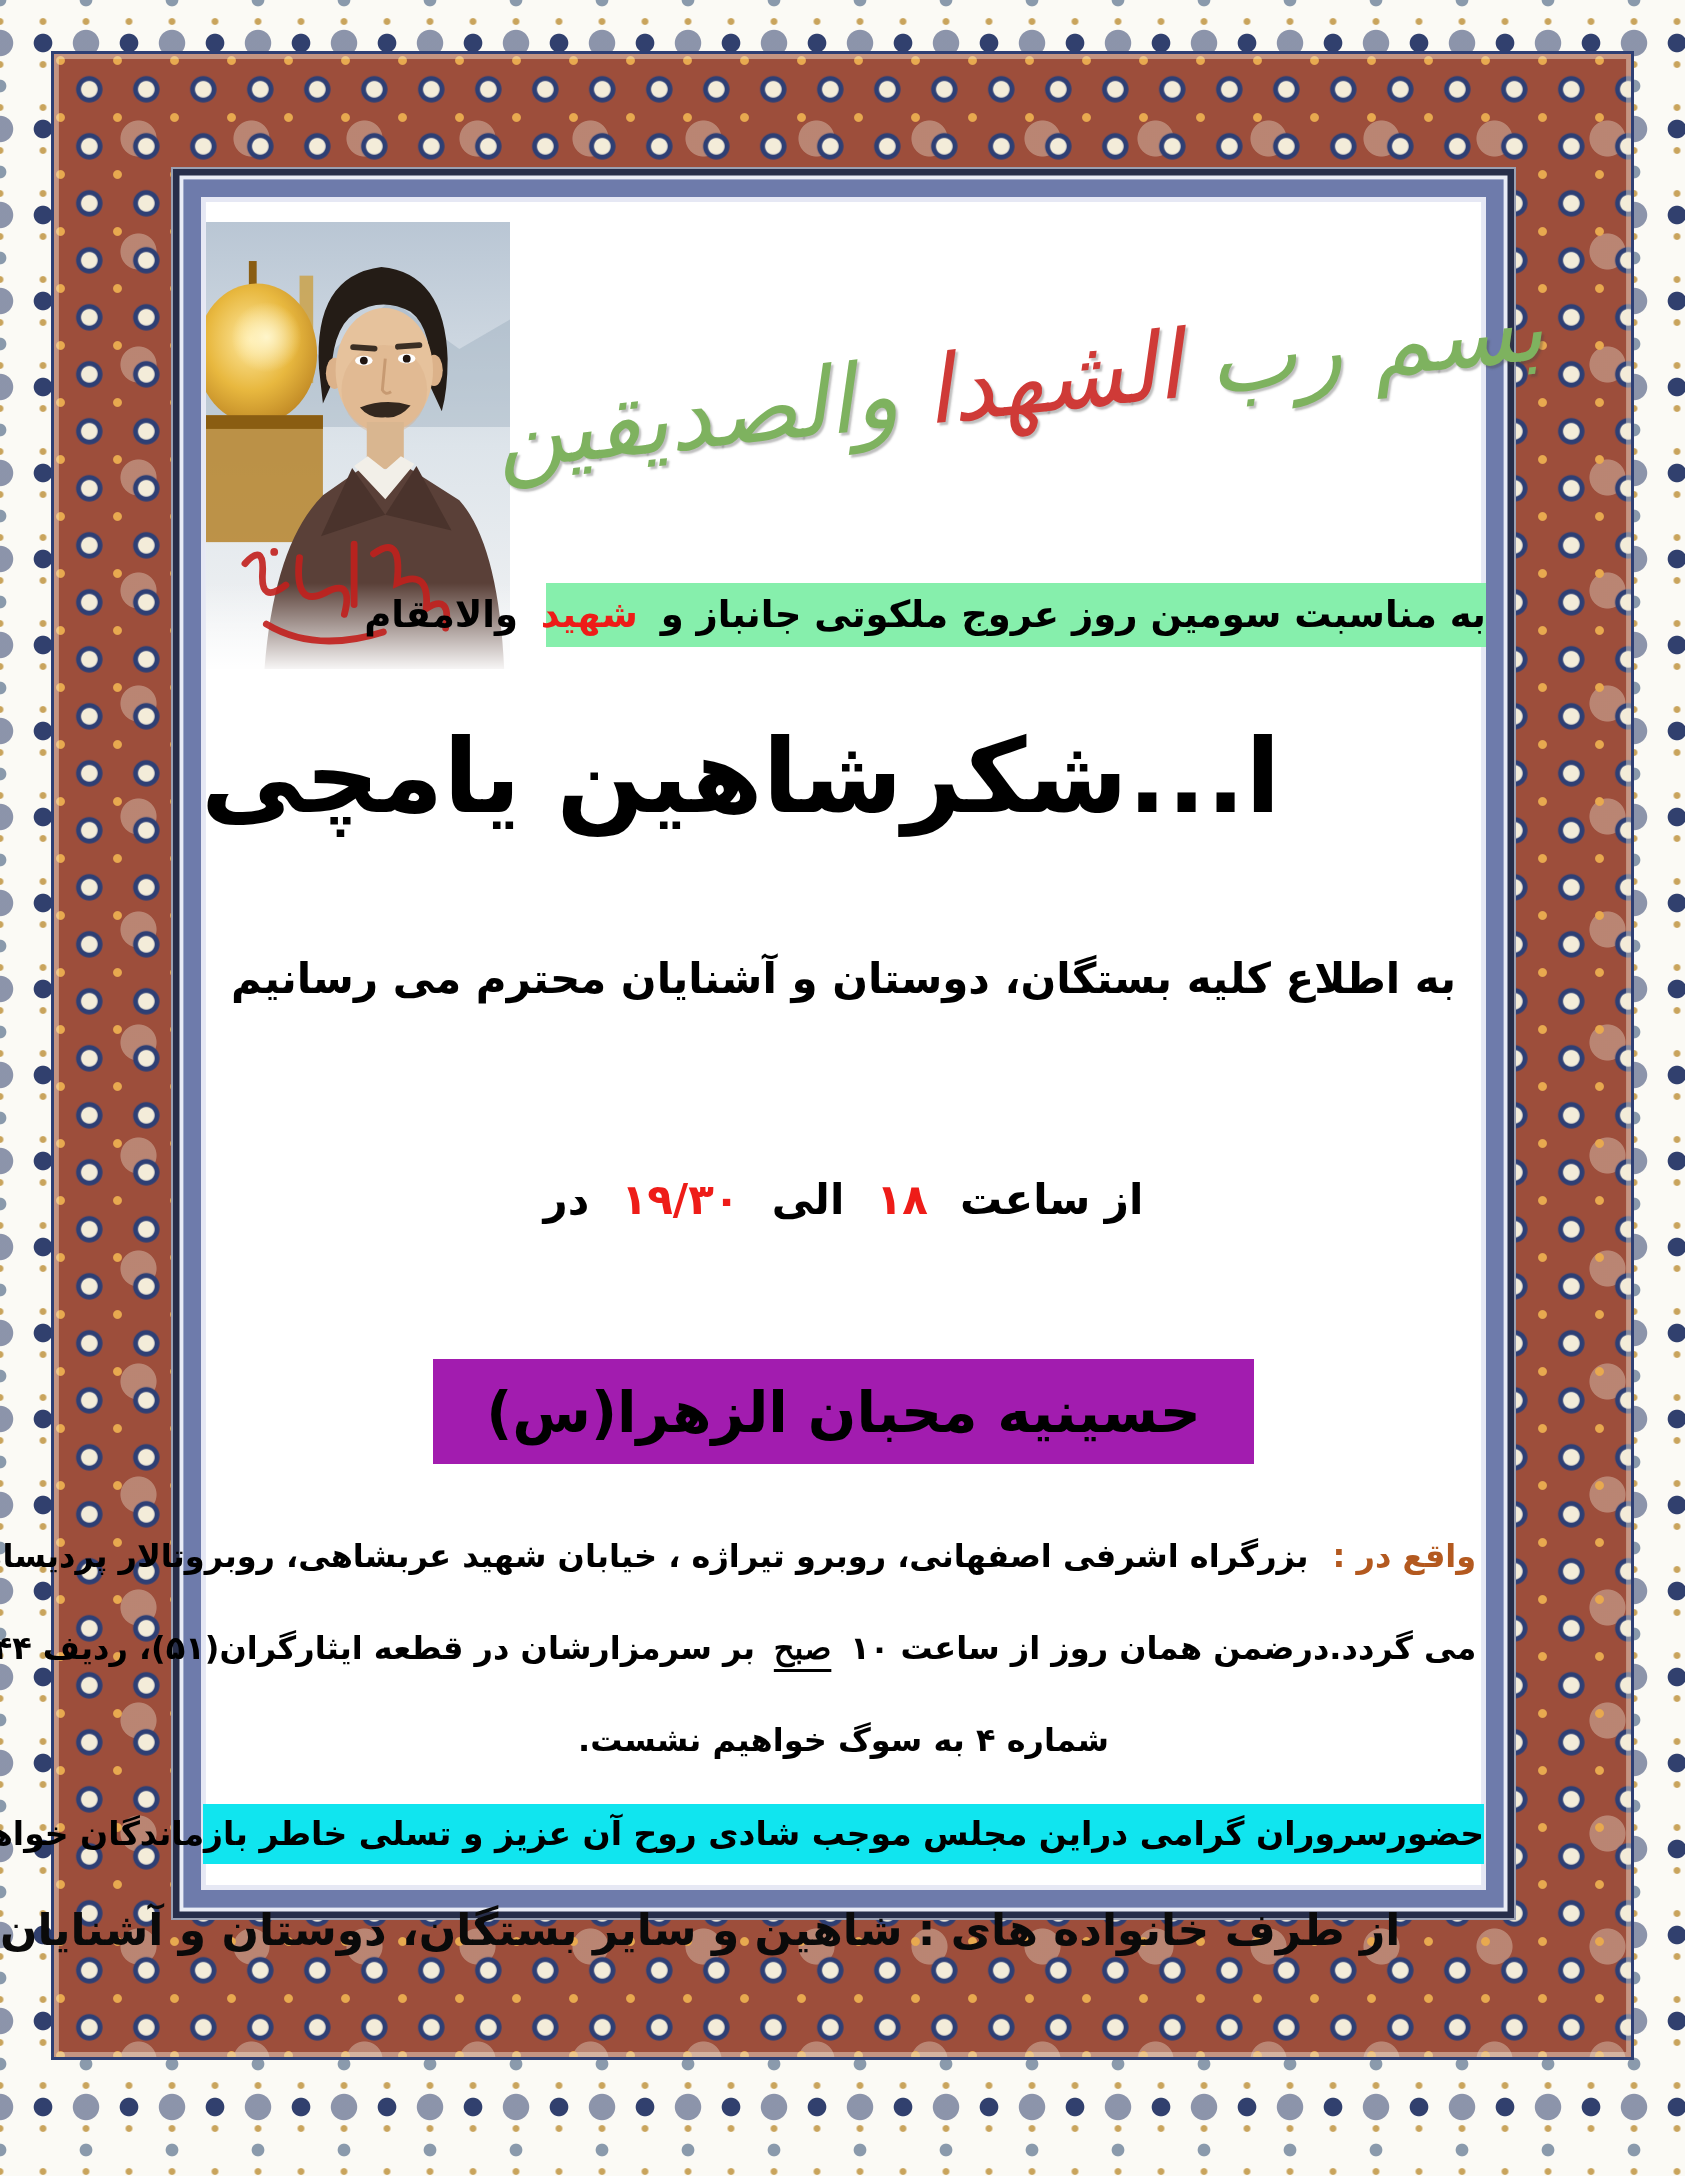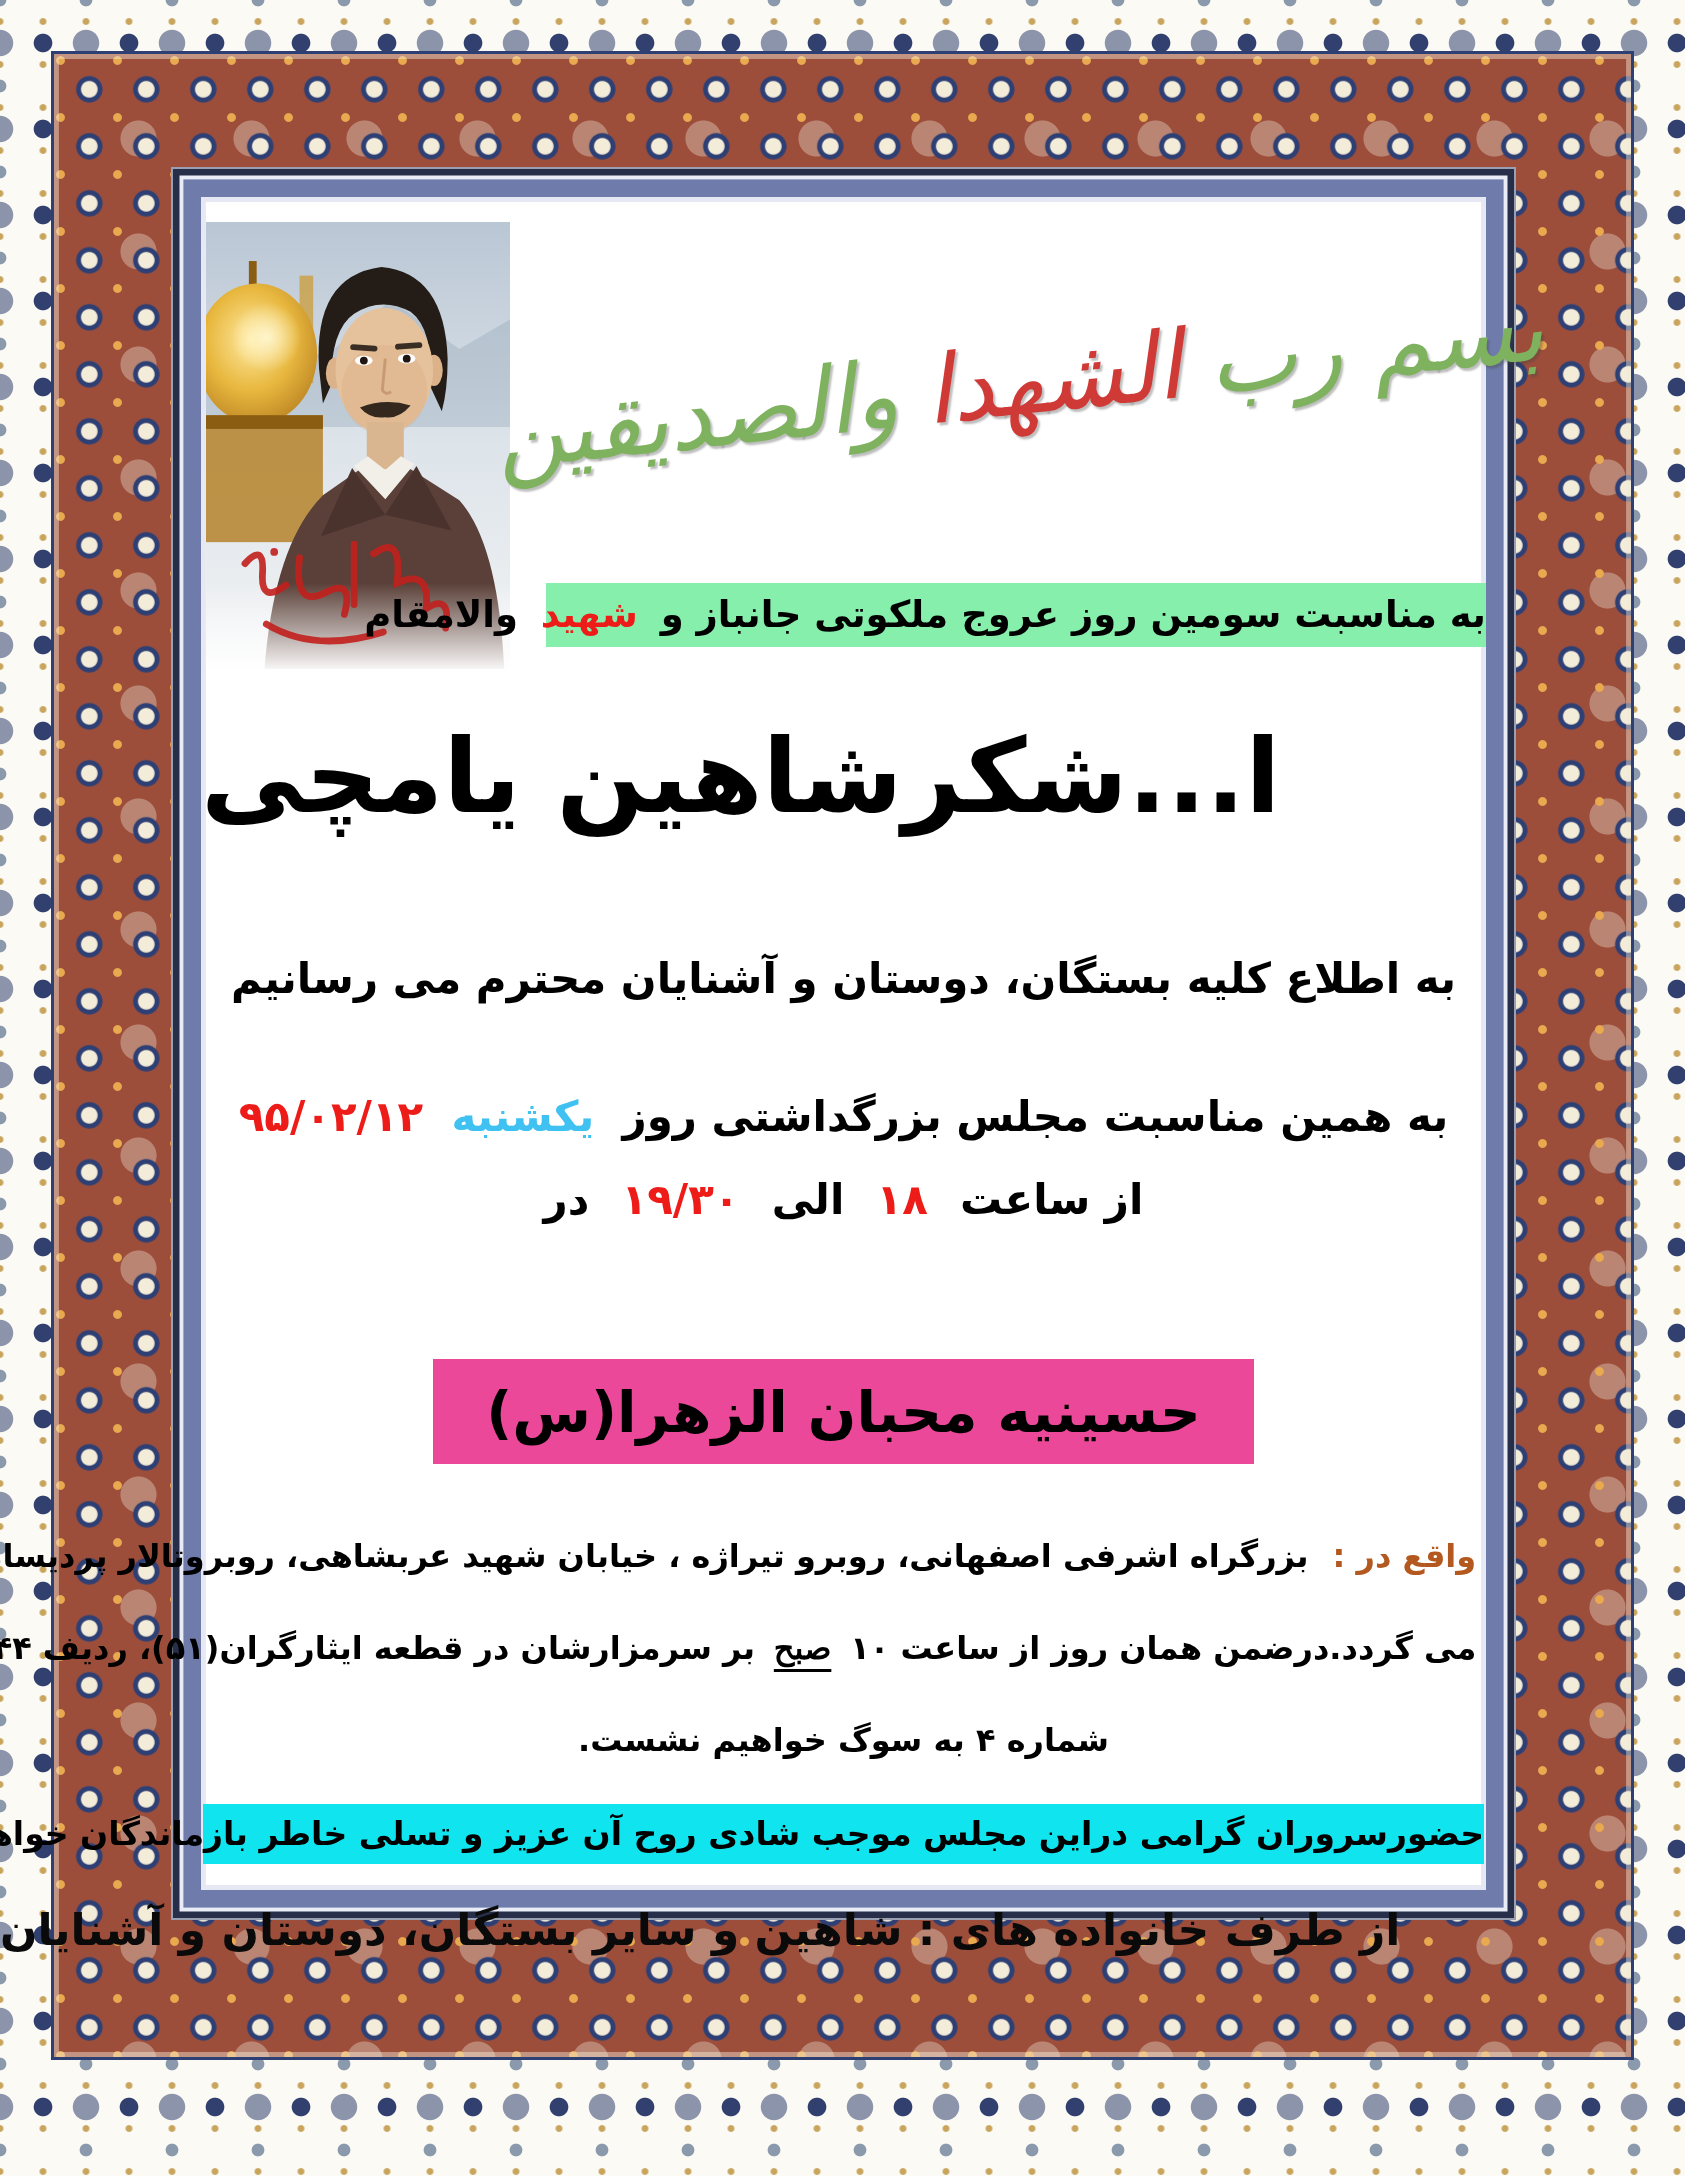--- a/index.html
+++ b/index.html
@@ -75,21 +75,21 @@
   .event .date{color:#ee1c18;}
   .time{
     position:absolute;top:978px;left:0;width:100%;text-align:center;
     font-weight:bold;font-size:42px;color:#000;white-space:nowrap;
   }
   .time span{margin:0 8.8px;}
   .time .red{color:#ee1c18;}
 
   .venue-row{position:absolute;top:1162px;left:0;width:100%;text-align:center;}
   .venue{
-    display:inline-block;background:#ec4899;padding:19.5px 53px;
+    display:inline-block;background:#a21caf;padding:19.5px 53px;
     font-weight:bold;font-size:57px;color:#000;white-space:nowrap;
   }
   .address{
     position:absolute;top:1313px;left:9.8px;right:9.8px;text-align:center;
     font-weight:bold;font-size:32px;color:#000;line-height:92px;
   }
   .address>div{white-space:nowrap;}
   .addr-label{color:#b3591f;margin-left:13px;}
   .addr-u{text-decoration:underline;text-decoration-thickness:2.9px;text-underline-offset:9.8px;margin:0 7.8px;font-family:Liberation Serif, serif;}
 
@@ -181,25 +181,20 @@
   <div class="occasion" dir="rtl">
     <span>به مناسبت سومین روز عروج ملکوتی جانباز و</span>
     <span class="shahid">شهید</span>
     <span>والامقام</span>
   </div>
 
   <div class="title" dir="rtl">ا...شکرشاهین یامچی</div>
 
   <div class="announce" dir="rtl">به اطلاع کلیه بستگان، دوستان و آشنایان محترم می رسانیم</div>
 
-  <div class="event" dir="rtl">
-    <span>به همین مناسبت مجلس بزرگداشتی روز</span>
-    <span class="day">یکشنبه</span>
-    <span class="date">۹۵/۰۲/۱۲</span>
-  </div>
 
   <div class="time" dir="rtl">
     <span>از ساعت</span>
     <span class="red">۱۸</span>
     <span>الی</span>
     <span class="red">۱۹/۳۰</span>
     <span>در</span>
   </div>
 
   <div class="venue-row">

